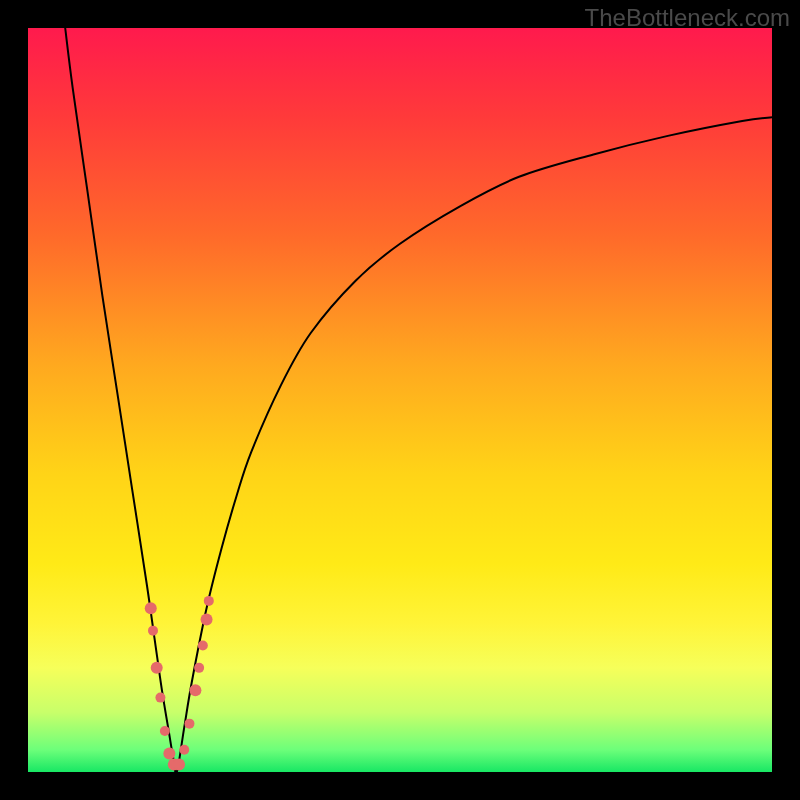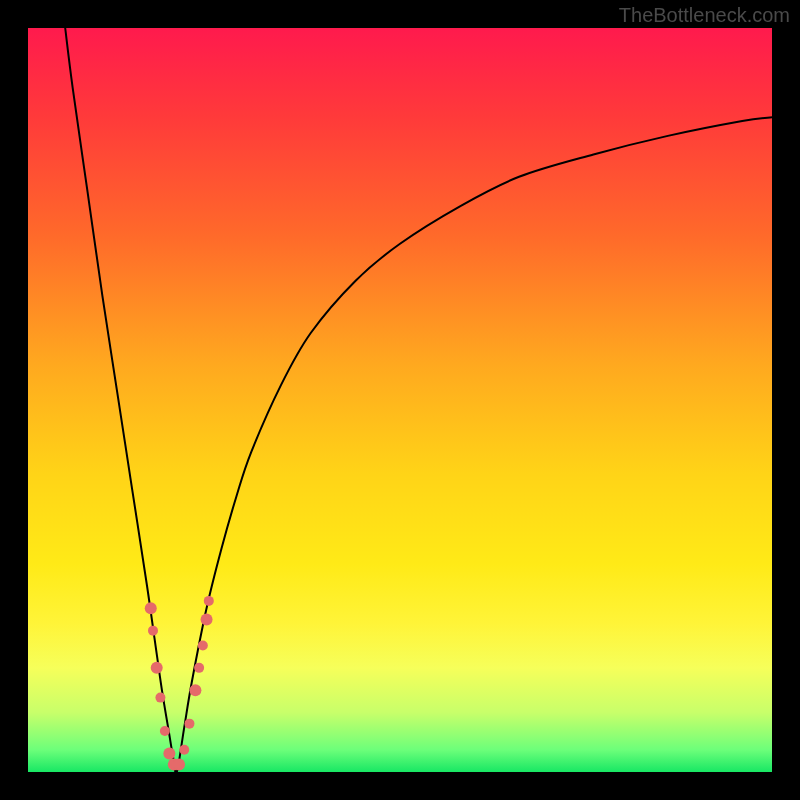--- a/index.html
+++ b/index.html
@@ -45,21 +45,21 @@
       #c8ff6a 92%,
       #6dff7a 97%,
       #18e764 100%
     );
   }
   .watermark {
     position: absolute;
     top: 4px;
     right: 10px;
     color: #4a4a4a;
-    font-size: 20px;
+    font-size: 24px;
     font-weight: 400;
     letter-spacing: 0px;
     user-select: none;
   }
   svg {
     position: absolute;
     left: 0;
     top: 0;
   }
 </style>

